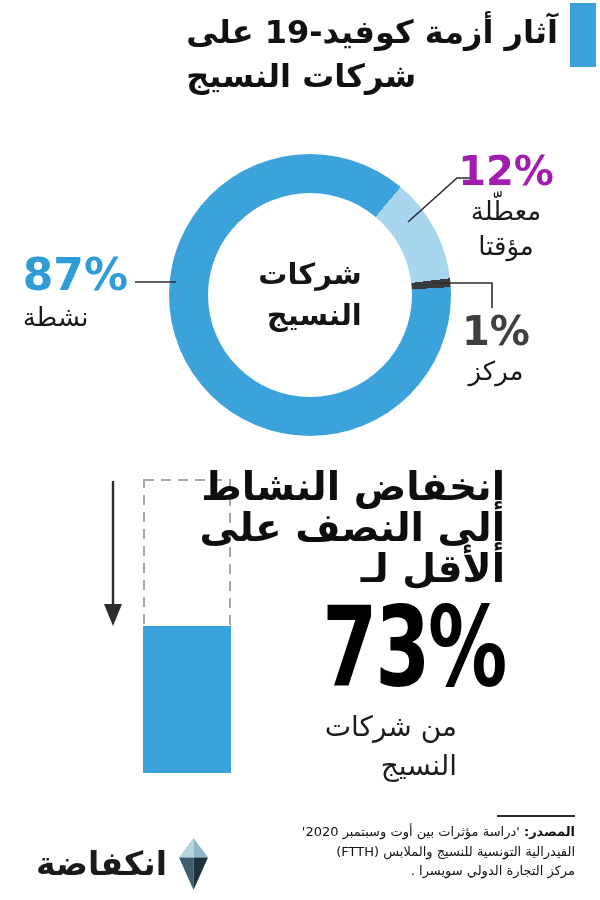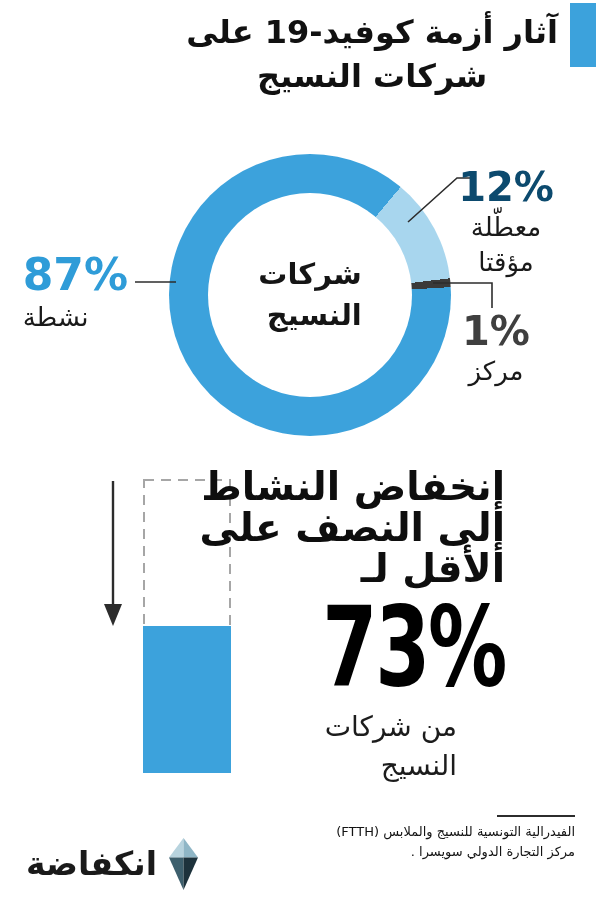--- a/index.html
+++ b/index.html
@@ -5,21 +5,21 @@
   html,body { margin:0; padding:0; background:#e9e9e9; }
   * { box-sizing:border-box; }
   #canvas {
     position:relative; width:600px; height:900px; margin:0 auto;
     background:#ffffff; overflow:hidden;
     font-family:"DejaVu Sans", sans-serif; color:#141414;
   }
   
   .accent-square { position:absolute; left:570px; top:3px; width:26px; height:64px; background:#3CA2DC; }
   .page-title {
-    position:absolute; top:10px; right:42px; text-align:center; direction:rtl;
+    position:absolute; top:10px; right:42px; text-align:left; direction:rtl;
     font-size:32px; font-weight:bold; line-height:44px; color:#111;
   }
   
   .donut {
     position:absolute; left:169px; top:154px; width:282px; height:282px;
     border-radius:50%; background:#3CA2DC;
   }
   .donut-hole {
     position:absolute; inset:39px; background:#fff; border-radius:50%;
     display:flex; flex-direction:column; align-items:center; justify-content:center;
@@ -50,21 +50,21 @@
   }
   .stat-sub { font-size:28px; line-height:39px; color:#1c1c1c; margin-right:48px; margin-top:6px; }
   .stat-sub div { display:block; }
   
   .source-divider { position:absolute; left:497px; top:815px; width:78px; height:2px; background:#2c2c2c; }
   .source-block {
     position:absolute; top:822px; right:25px; width:340px;
     text-align:right; direction:rtl; font-size:13px; line-height:19.5px; color:#131313;
   }
   .source-label { font-weight:bold; }
-  .logo { position:absolute; left:26px; top:838px; display:flex; align-items:flex-end; gap:12px; }
+  .logo { position:absolute; left:36px; top:838px; display:flex; align-items:flex-end; gap:12px; }
   .logo-text { font-size:33px; font-weight:600; color:#1a1a1a; line-height:52px; }
 </style>
 </head>
 <body>
 
 <div id="canvas">
 
   <div class="accent-square" style="background: rgb(60, 162, 220);"></div>
   <div class="page-title">
     <div>آثار أزمة كوفيد-19 على</div>
@@ -84,21 +84,21 @@
     <polyline points="135,282 176,282" fill="none" stroke="#2d2d2d" stroke-width="1.6"></polyline>
     <polyline points="408,222 457,178 473,178" fill="none" stroke="#2d2d2d" stroke-width="1.6"></polyline>
     <polyline points="433,283 492,283 492,308" fill="none" stroke="#2d2d2d" stroke-width="1.6"></polyline>
   </svg>
 
   <div class="seg-label lbl-active">
     <span class="pct" style="color: rgb(47, 156, 216);">87%</span>
     <span class="sub">نشطة</span>
   </div>
   <div class="seg-label lbl-temp">
-    <span class="pct" style="color: #0c4a6e; margin-top: 16px;">12%</span>
+    <span class="pct" style="color: #a21caf;">12%</span>
     <span class="sub">معطّلة</span>
     <span class="sub">مؤقتا</span>
   </div>
   <div class="seg-label lbl-closed">
     <span class="pct" style="color: rgb(63, 63, 63);">1%</span>
     <span class="sub">مركز</span>
   </div>
 
   <svg class="down-arrow" width="32" height="152">
     <line x1="15" y1="4" x2="15" y2="130" stroke="#2c2c2c" stroke-width="2.4"></line>
@@ -117,20 +117,24 @@
       <span class="big-stat">73%</span>
     </div>
     <div class="stat-sub">
       <div>من شركات</div>
       <div>النسيج</div>
     </div>
   </div>
 
   <div class="source-divider"></div>
   <div class="source-block">
+    <div>
+      <span class="source-label">المصدر:</span>
+      <span>'دراسة مؤثرات بين أوت وسبتمبر 2020'</span>
+    </div>
     <div>الفيدرالية التونسية للنسيج والملابس (FTTH)</div>
     <div>مركز التجارة الدولي سويسرا .</div>
   </div>
 
   <div class="logo">
     <span class="logo-text">انكفاضة</span>
     <svg width="29" height="52">
       <polygon points="14.5,0 0,19.5 14.5,19.5" fill="#b7d3de"></polygon>
       <polygon points="14.5,0 29,19.5 14.5,19.5" fill="#8fb6c6"></polygon>
       <polygon points="0,19.5 14.5,19.5 14.5,52" fill="#3d5f6d"></polygon>

